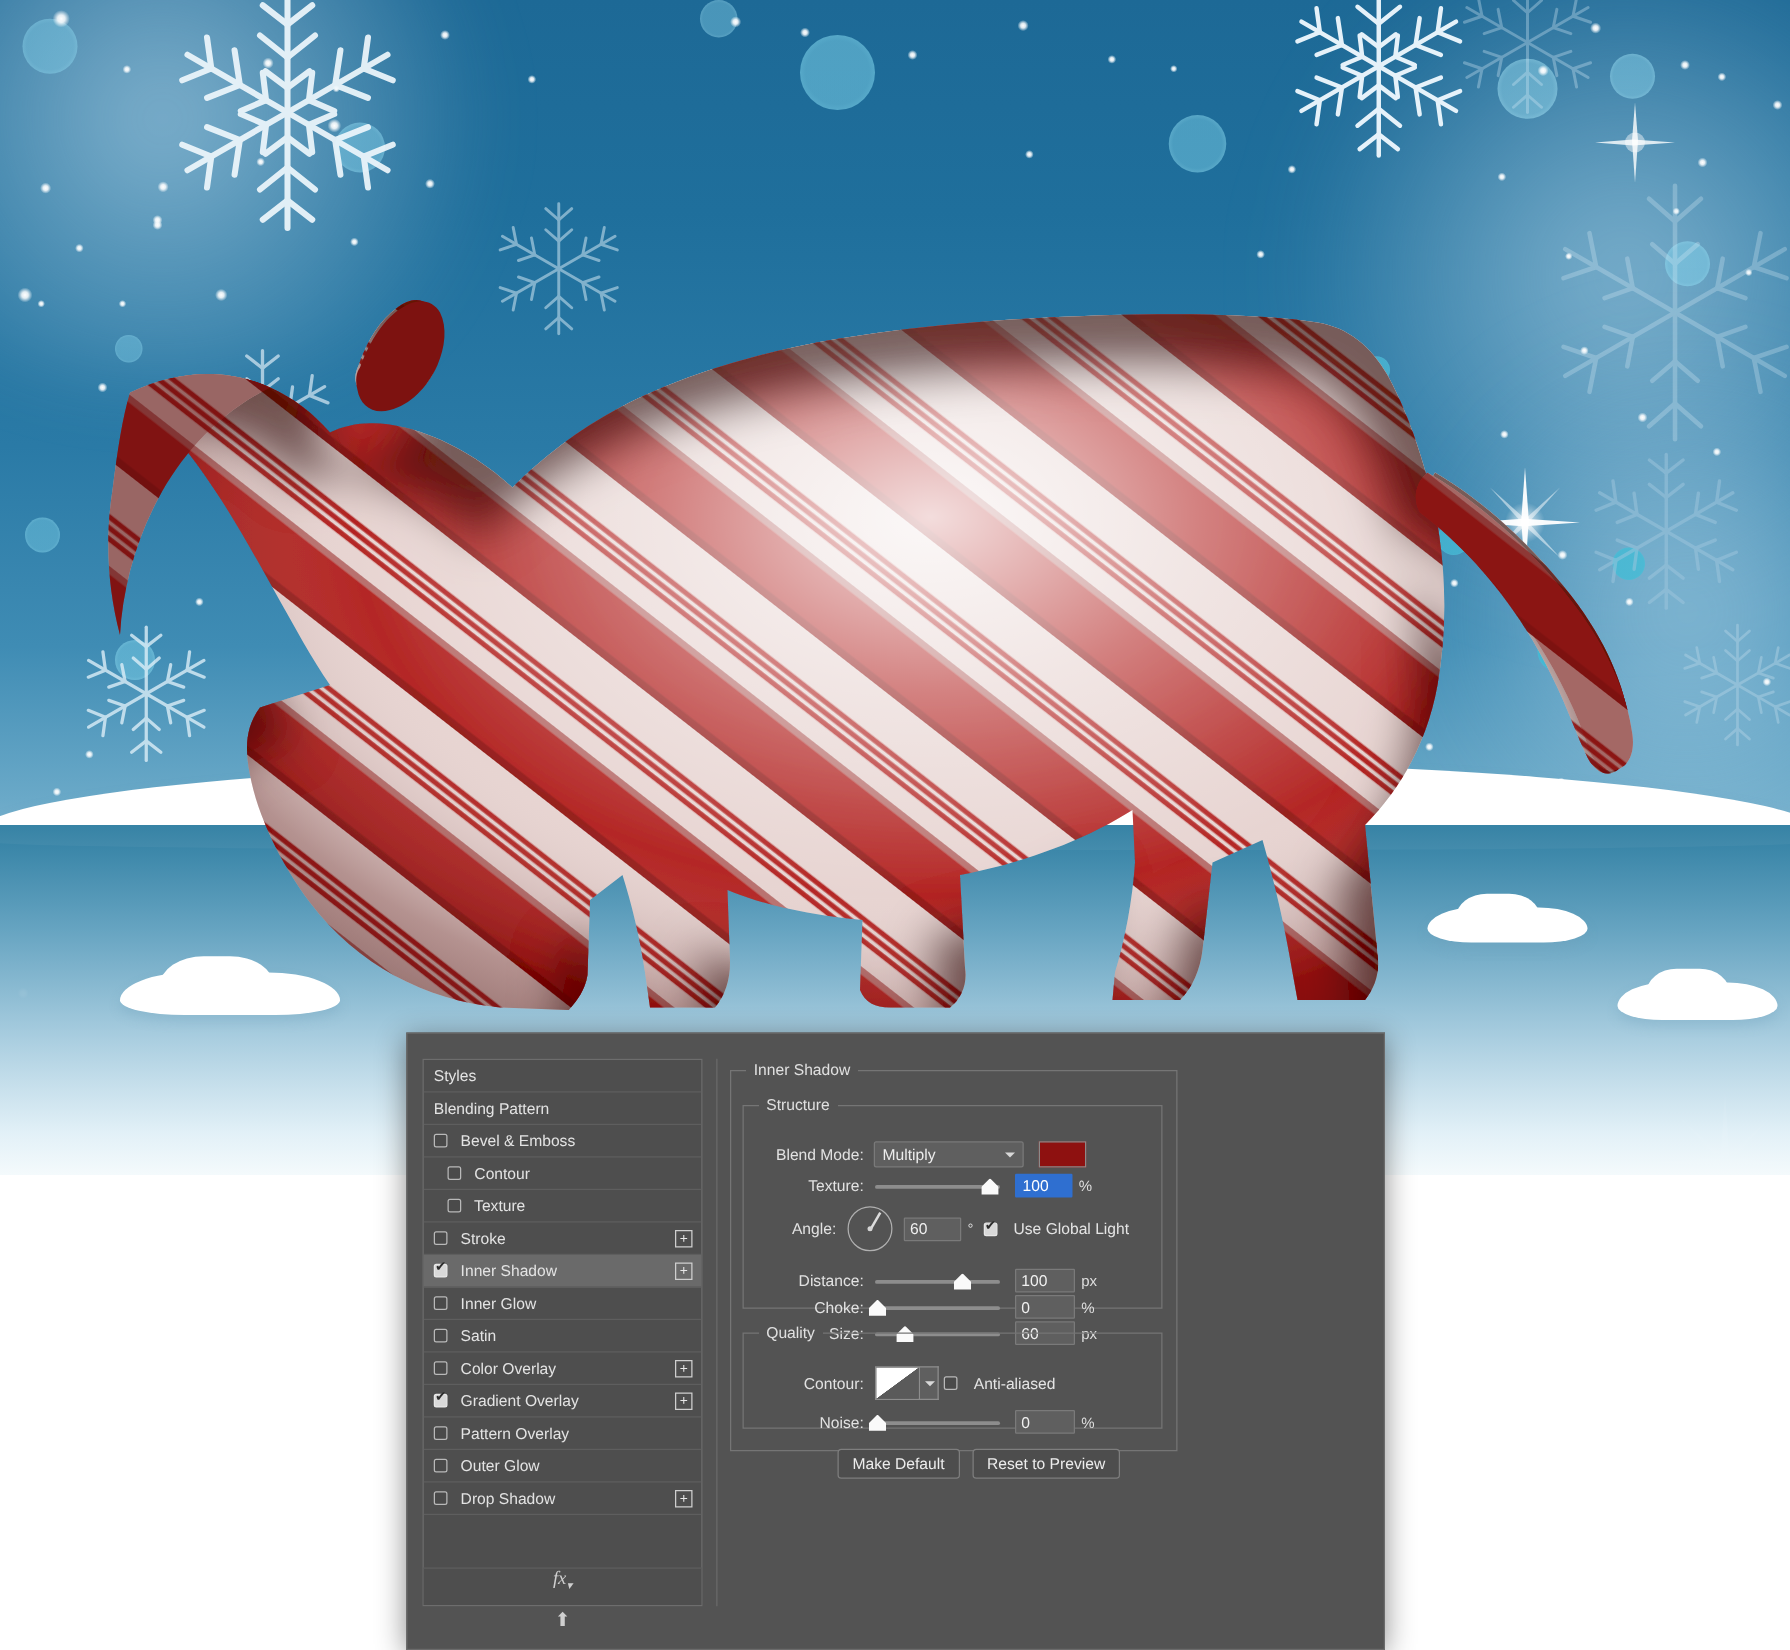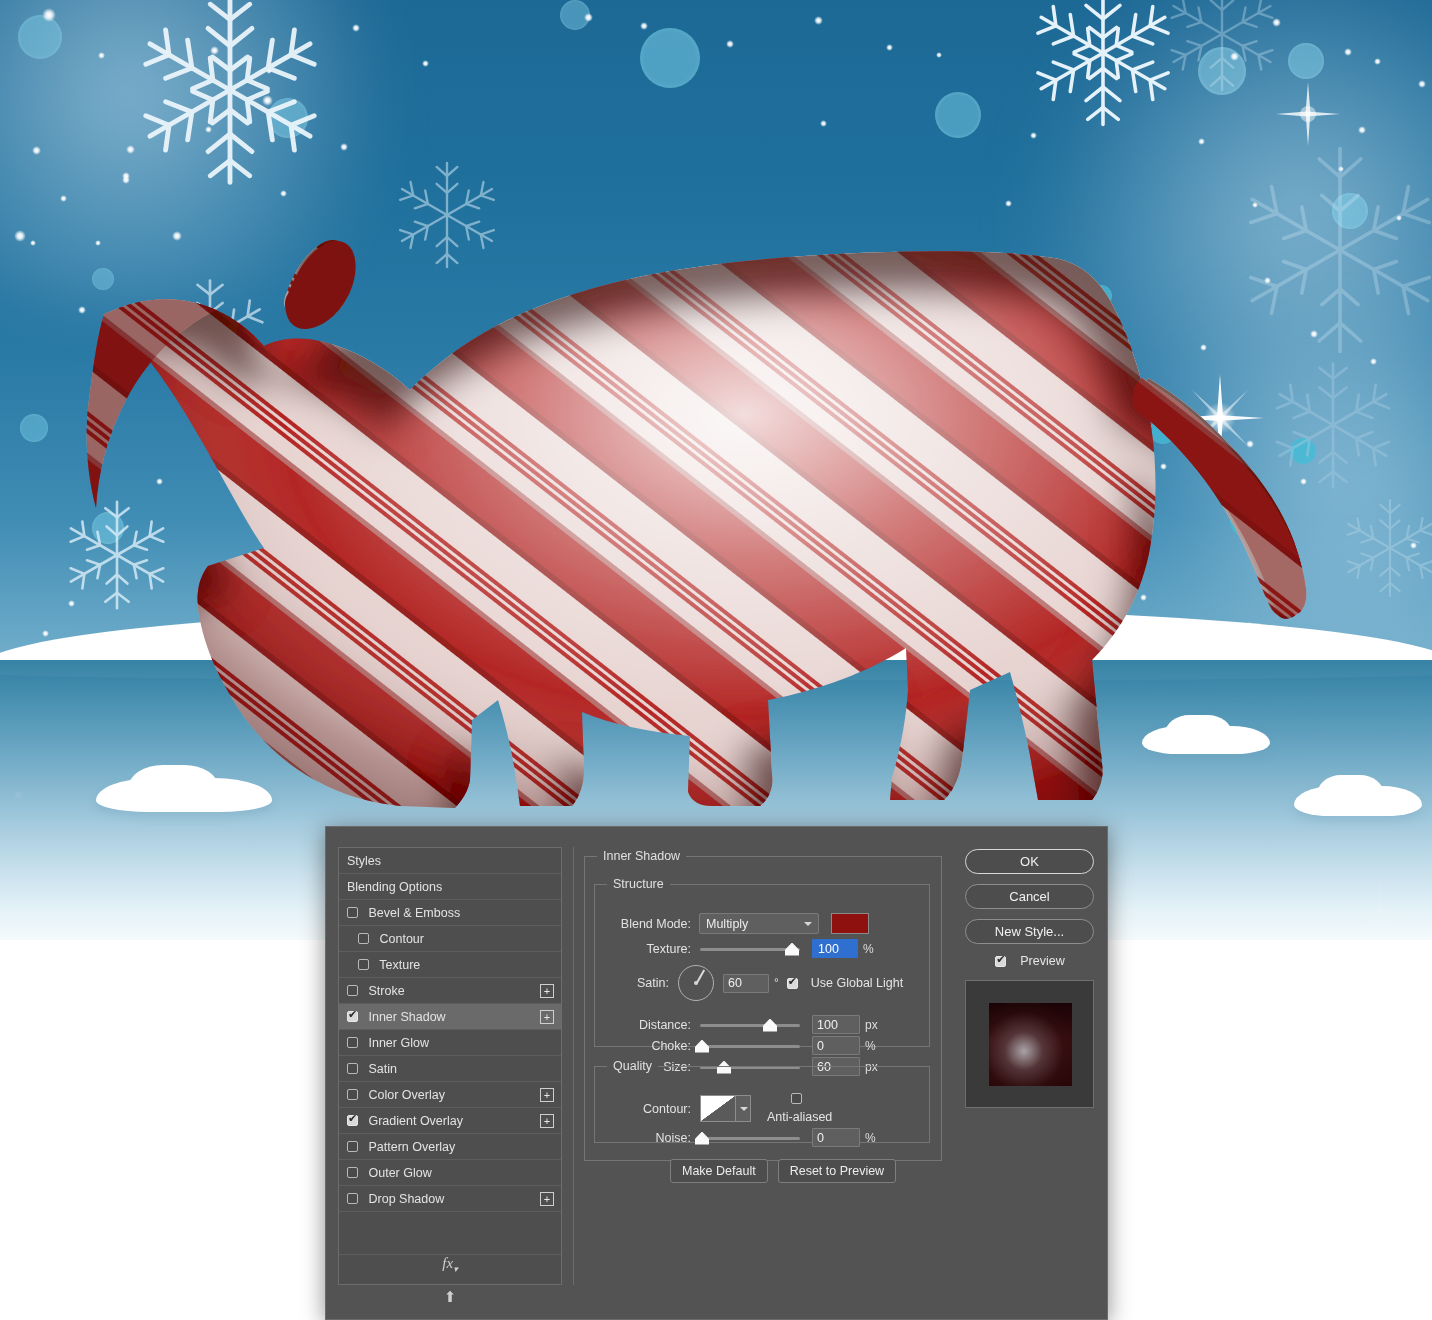--- a/index.html
+++ b/index.html
@@ -623,21 +623,21 @@
     <div id="dialog-body">
 
       <div id="styles-panel">
         <div id="styles-list">
 
           <div class="srow">
             <span>Styles</span>
           </div>
 
           <div class="srow">
-            <span>Blending Options</span>
+            <span>Blending Pattern</span>
           </div>
 
           <div class="srow">
             <span class="cb"></span>
             <span>Bevel &amp; Emboss</span>
           </div>
 
           <div class="srow indent">
             <span class="cb"></span>
             <span>Contour</span>
@@ -730,21 +730,21 @@
               <span class="lbl" style="width:96px;">Texture:</span>
               <span class="slider" style="margin-left:9px; width:100px;">
                 <span class="track" style="width:100px;"></span>
                 <span class="thumb" style="left:92px;"></span>
               </span>
               <input class="numbox sel" style="margin-left: 12px; width: 46px;" value="100">
               <span class="unit">%</span>
             </div>
 
             <div class="frow" style="left:0; top:74px; width:332px;">
-              <span class="lbl" style="width:74px;">Satin:</span>
+              <span class="lbl" style="width:74px;">Angle:</span>
               <span id="angle-dial" style="margin-left:9px;">
                 <span class="needle"></span>
                 <span class="hub"></span>
               </span>
               <input class="numbox" style="margin-left: 9px; width: 46px;" value="60">
               <span class="unit">°</span>
               <label class="chk" style="margin-left:8px;">
                 <span class="cb on"></span>
                 <span>Use Global Light</span>
               </label>
@@ -785,21 +785,21 @@
             <legend>Quality</legend>
 
             <div class="frow" style="left:0; top:20px; width:332px;">
               <span class="lbl" style="width:96px;">Contour:</span>
               <span style="display:flex; margin-left:9px;">
                 <span id="contour-box">
                     <span class="tri"></span>
                   </span>
                 <span id="contour-arrow"></span>
               </span>
-              <label class="chk" style="margin-left:16px;flex-direction:column;">
+              <label class="chk" style="margin-left:4px;">
                 <span class="cb"></span>
                 <span>Anti-aliased</span>
               </label>
             </div>
 
             <div class="frow" style="left:0; top:55px; width:332px;">
               <span class="lbl" style="width:96px;">Noise:</span>
               <span class="slider" style="margin-left:9px; width:100px;">
                 <span class="track" style="width:100px;"></span>
                 <span class="thumb" style="left:2px;"></span>
@@ -809,30 +809,16 @@
             </div>
           </fieldset>
 
           <div style="position:absolute; left:85px; top:296px; display:flex; gap:10px;">
             <button class="btn">Make Default</button>
             <button class="btn">Reset to Preview</button>
           </div>
         </fieldset>
       </div>
 
-      <div id="rightcol">
-        <button class="pillbtn primary">OK</button>
-        <button class="pillbtn" style="margin-top:10px;">Cancel</button>
-        <button class="pillbtn" style="margin-top:10px;">New Style...</button>
-
-        <div id="preview-row">
-          <span class="cb on"></span>
-          <span>Preview</span>
-        </div>
-
-        <div id="thumb">
-          <span class="inner"></span>
-        </div>
-      </div>
 
     </div>
   </div>
 </div>
 
 </body></html>

